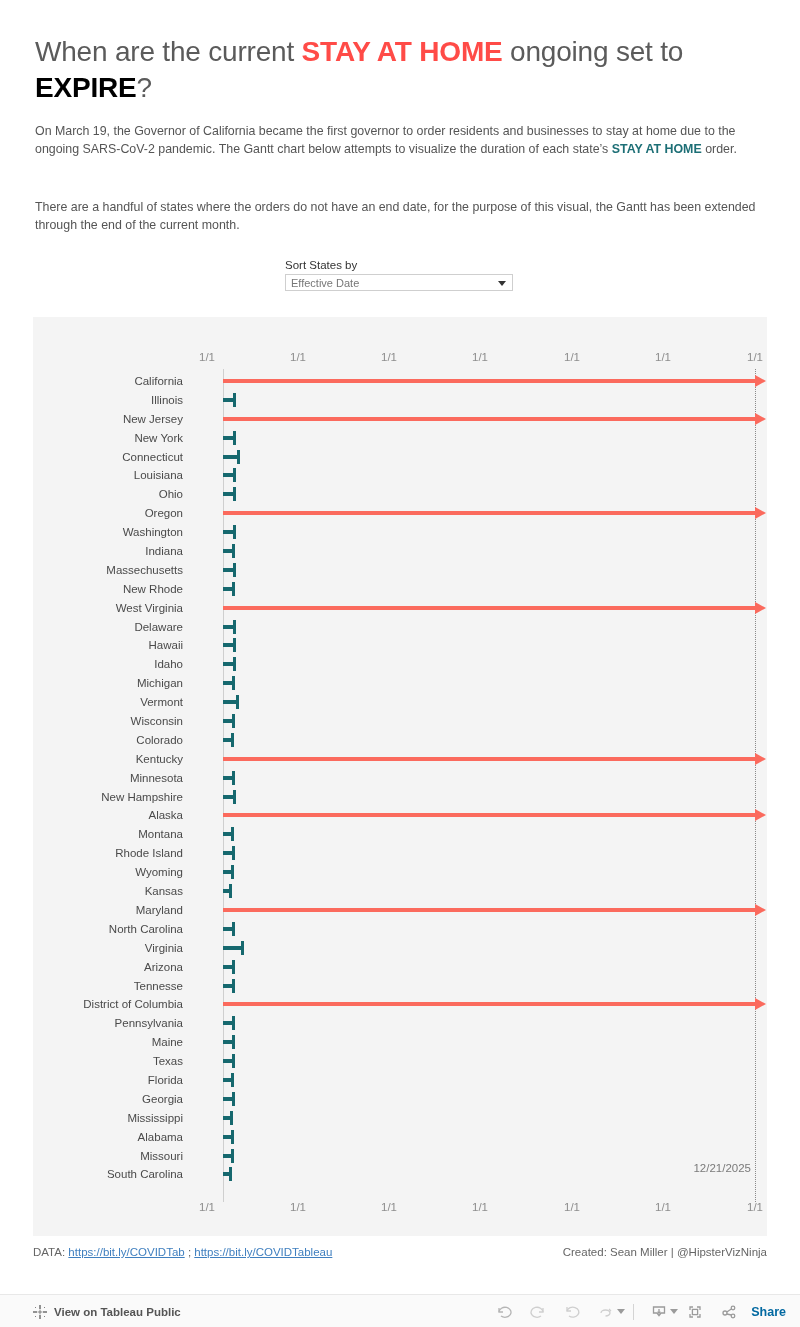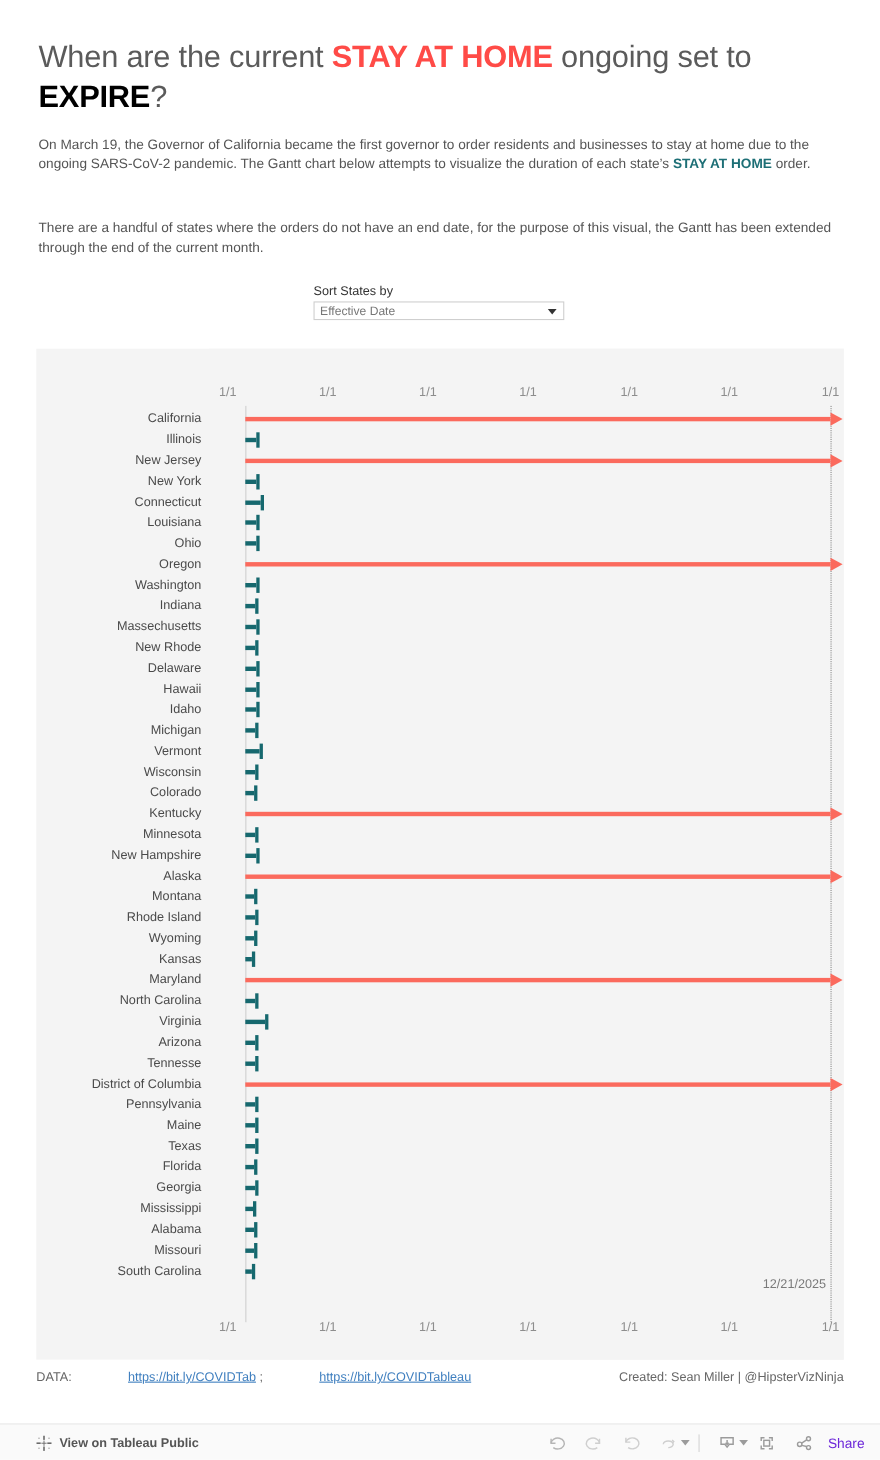--- a/index.html
+++ b/index.html
@@ -103,21 +103,21 @@
     position:absolute;top:3px;width:0;height:0;
     border-top:6px solid transparent;border-bottom:6px solid transparent;
     border-left:11px solid #fb6a5d;
   }
 
   
   #credit{
     position:absolute;left:33px;top:1246px;width:734px;height:20px;
     font-size:11.5px;color:#666;
   }
-  #credit a{color:#3f7fbf;text-decoration:underline;margin-left:48px;}
+  #credit a{color:#3f7fbf;text-decoration:underline;}
   #credit-right{position:absolute;right:0;top:0;color:#666;}
 
   
   #tableau-bar{
     position:absolute;left:0;top:1294px;width:800px;height:33px;
     background:#fafafa;border-top:1px solid #e8e8e8;
     box-sizing:border-box;
   }
   #tab-left{
     position:absolute;left:33px;top:0;height:33px;
@@ -127,21 +127,21 @@
   #tab-right{
     position:absolute;right:14px;top:0;height:33px;
     display:flex;align-items:center;gap:0px;color:#9b9b9b;
   }
   .tb-btn{
     width:34px;height:33px;display:flex;align-items:center;justify-content:center;
   }
   .tb-sep{width:1px;height:16px;background:#d4d4d4;margin:0 8px;}
   .tb-caret{width:0;height:0;border-left:4px solid transparent;
     border-right:4px solid transparent;border-top:5px solid #9b9b9b;margin-left:-6px;}
-  #share-label{font-size:12.5px;color:#6d28d9;margin-left:5px;font-weight:400;}
+  #share-label{font-size:12.5px;color:#0369a1;margin-left:5px;font-weight:700;}
 </style>
 </head>
 <body>
 
 <div id="viz">
 
   <div class="title">
     <span>When are the current </span><span class="red">STAY AT HOME</span><span> ongoing set to </span><span class="teal">EXPIRE</span><span>?</span>
   </div>
 
@@ -249,20 +249,27 @@
           <div class="bar-wrap">
             <div class="bar-short" style="left: 33px; width: 10px; background: rgb(22, 104, 110);"></div>
             <div class="cap" style="left: 43px; background: rgb(22, 104, 110);"></div>
           </div>
         </div>
         <div class="row">
           <div class="row-label">New Rhode</div>
           <div class="bar-wrap">
             <div class="bar-short" style="left: 33px; width: 9px; background: rgb(22, 104, 110);"></div>
             <div class="cap" style="left: 42px; background: rgb(22, 104, 110);"></div>
+          </div>
+        </div>
+        <div class="row">
+          <div class="row-label">West Virginia</div>
+          <div class="bar-wrap">
+            <div class="bar-long" style="left: 33px; width: 532px; background: rgb(251, 106, 93);"></div>
+            <div class="arrow" style="left: 565px; border-left-color: rgb(251, 106, 93);"></div>
           </div>
         </div>
         <div class="row">
           <div class="row-label">Delaware</div>
           <div class="bar-wrap">
             <div class="bar-short" style="left: 33px; width: 10px; background: rgb(22, 104, 110);"></div>
             <div class="cap" style="left: 43px; background: rgb(22, 104, 110);"></div>
           </div>
         </div>
         <div class="row">

